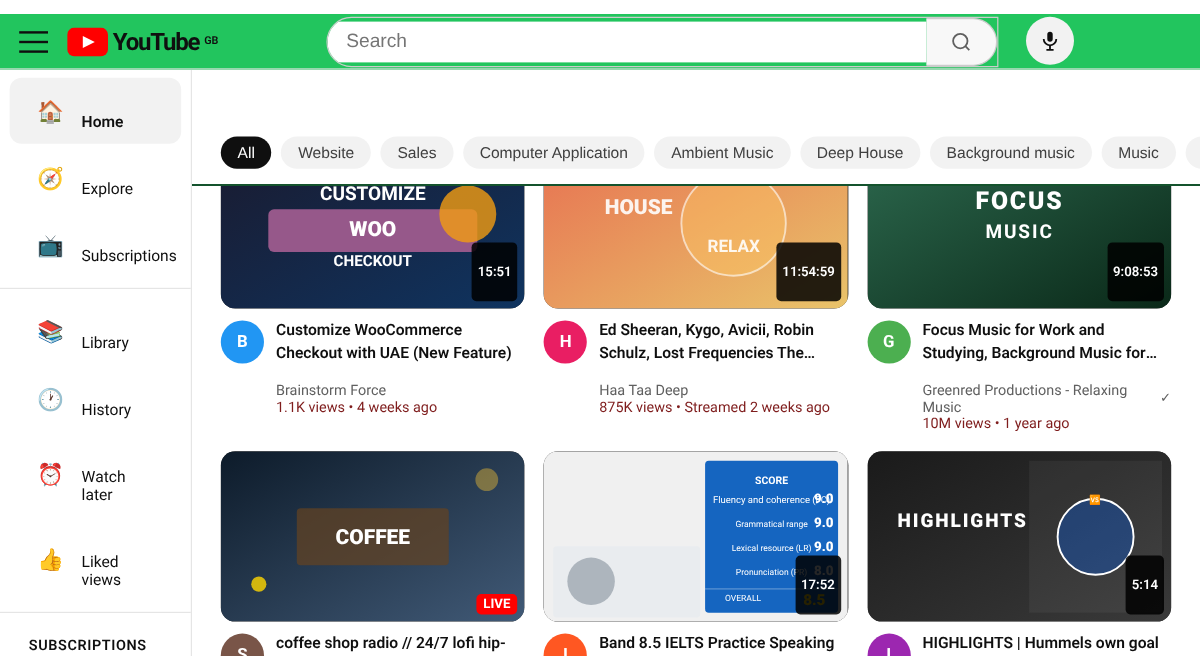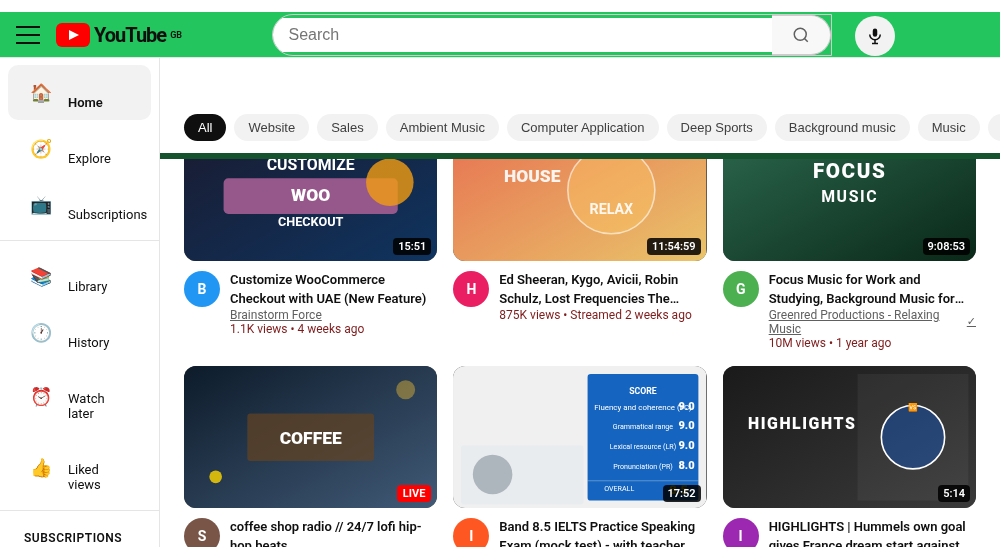--- a/index.html
+++ b/index.html
@@ -16,21 +16,21 @@
       top: 12px;
       background: #22c55e;
       z-index: 100;
     }
     .header-left { display: flex; align-items: center; gap: 16px; }
     .menu-icon { cursor: pointer; width: 24px; height: 24px; display: flex; flex-direction: column; justify-content: space-around; }
     .menu-icon span { display: block; height: 2px; background: #0f0f0f; width: 100%; }
     .logo { display: flex; align-items: center; gap: 4px; cursor: pointer; }
     .logo-icon { width: 34px; height: 24px; }
 
-    .header-center { flex: 1; display: flex; align-items: flex-end; justify-content: center; gap: 23px; }
+    .header-center { flex: 1; display: flex; align-items: flex-start; justify-content: center; gap: 23px; }
     .search-bar { display: flex; align-items: center; border: 1px solid #ccc; border-radius: 40px 0 0 40px; overflow: hidden; width: 560px; }
     .search-input { border: none; outline: none; padding: 8px 16px; font-size: 16px; width: 100%; }
     .search-btn {
       background: #f8f8f8;
       border: 1px solid #ccc;
       border-left: none;
       border-radius: 0 40px 40px 0;
       padding: 0 20px;
       height: 40px;
       cursor: pointer;
@@ -71,21 +71,21 @@
     .sidebar-label { font-size: 13px; margin-top: 20px; }
     .sidebar-section-title { font-size: 12px; font-weight: 600; padding: 12px 24px 4px; color: #0f0f0f; text-transform: uppercase; letter-spacing: 0.5px; }
 
     
     .filter-bar {
       display: flex;
       align-items: center;
       gap: 8px;
       padding: 12px 24px;
       overflow-x: auto;
-      border-bottom: 6px solid #14532d;
+      border-bottom: 2px solid #14532d;
       position: sticky;
       top: 56px;
       background: #fff;
       z-index: 99;
     }
     .filter-bar::-webkit-scrollbar { display: none; }
     .chip {
       display: inline-flex;
       align-items: center;
       padding: 6px 14px;
@@ -104,21 +104,21 @@
     .video-grid { display: grid; grid-template-columns: repeat(3, 1fr); gap: 16px 16px; }
 
     .video-card { cursor: pointer; }
     .thumbnail-wrap { position: relative; width: 100%; aspect-ratio: 16/9; border-radius: 12px; overflow: hidden; background: #333; }
     .duration-badge {
       position: absolute;
       bottom: 6px; right: 6px;
       background: rgba(0,0,0,0.85);
       color: #fff;
       font-size: 11px;
-      padding: 2px 5px;
+      padding: 18px 5px;
       border-radius: 4px;
       font-weight: 600;
     }
     .live-indicator {
       position: absolute;
       bottom: 6px; right: 6px;
       background: #f00;
       color: #fff;
       font-size: 11px;
       padding: 2px 6px;
@@ -128,21 +128,21 @@
 
     .video-info { display: flex; gap: 10px; padding: 10px 0 0; }
     .channel-avatar {
       width: 36px; height: 36px; border-radius: 50%;
       flex-shrink: 0;
       display: flex; align-items: center; justify-content: center;
       font-size: 14px; font-weight: 700; color: #fff;
     }
     .video-meta { flex: 1; }
     .video-title { font-size: 13px; font-weight: 600; line-height: 1.4; display: -webkit-box; -webkit-line-clamp: 2; -webkit-box-orient: vertical; overflow: hidden; }
-    .video-channel { font-size: 12px; color: #606060; margin-top: 0; display: flex; align-items: center; gap: 3px; text-decoration: underline; }
+    .video-channel { font-size: 12px; color: #606060; margin-top: 14px; display: flex; align-items: center; gap: 3px; }
     .video-stats { font-size: 12px; color: #7f1d1d; }
     .verified-icon { color: #606060; font-size: 11px; }
   </style>
 </head>
 <body>
 
 <header class="header">
   <div class="header-left">
     <div class="menu-icon">
       <span></span>
@@ -234,23 +234,23 @@
 
   </nav>
 
   <div style="flex:1;overflow:hidden;">
 
     <div class="filter-bar">
 
     <button class="chip active">All</button>
         <button class="chip">Website</button>
         <button class="chip">Sales</button>
+        <button class="chip">Computer Application</button>
         <button class="chip">Ambient Music</button>
-        <button class="chip">Computer Application</button>
-        <button class="chip">Deep Sports</button>
+        <button class="chip">Deep House</button>
         <button class="chip">Background music</button>
         <button class="chip">Music</button>
         <button class="chip">Playlists</button>
       </div>
 
     <div class="main">
       <div class="video-grid" id="video-grid">
 
       <div class="video-card">
     <div class="thumbnail-wrap">
@@ -293,20 +293,21 @@
       <circle cx="200" cy="90" r="55" fill="rgba(255,200,100,0.4)" stroke="rgba(255,255,255,0.6)" stroke-width="2"></circle>
       <text x="100" y="80" text-anchor="middle" fill="white" font-size="22" font-weight="900" opacity="0.9">HOUSE</text>
       <text x="200" y="120" text-anchor="middle" fill="white" font-size="18" font-weight="700" opacity="0.9">RELAX</text>
     </svg>
       <div class="duration-badge">11:54:59</div>
     </div>
     <div class="video-info">
       <div class="channel-avatar" style="background:#e91e63">H</div>
       <div class="video-meta">
         <div class="video-title">Ed Sheeran, Kygo, Avicii, Robin Schulz, Lost Frequencies The Chainsmokers...</div>
+        <div class="video-channel">Haa Taa Deep</div>
         <div class="video-stats">875K views • Streamed 2 weeks ago</div>
 
       </div>
     </div>
   </div>
           <div class="video-card">
     <div class="thumbnail-wrap">
       <svg width="100%" height="100%" viewBox="0 0 320 180" xmlns="http://www.w3.org/2000/svg">
       <defs>
                   <linearGradient id="g3" x1="0" y1="0" x2="1" y2="1">

